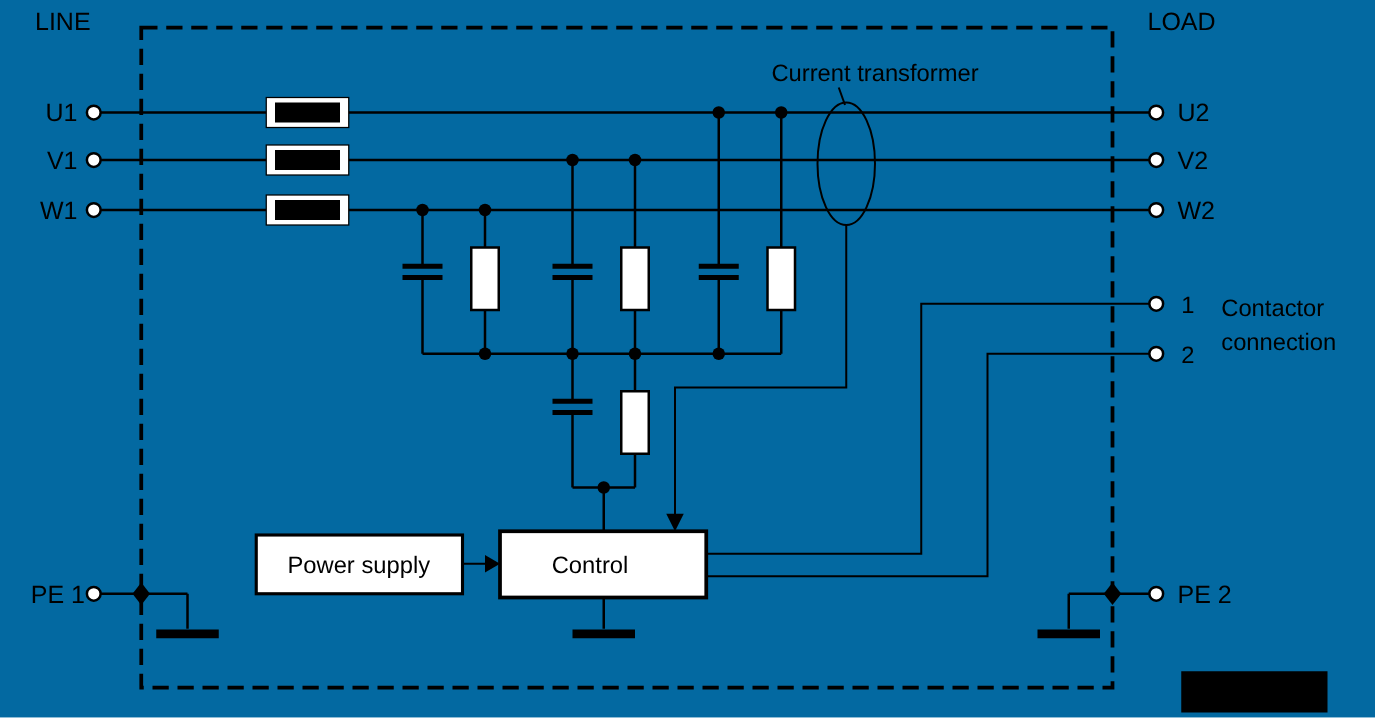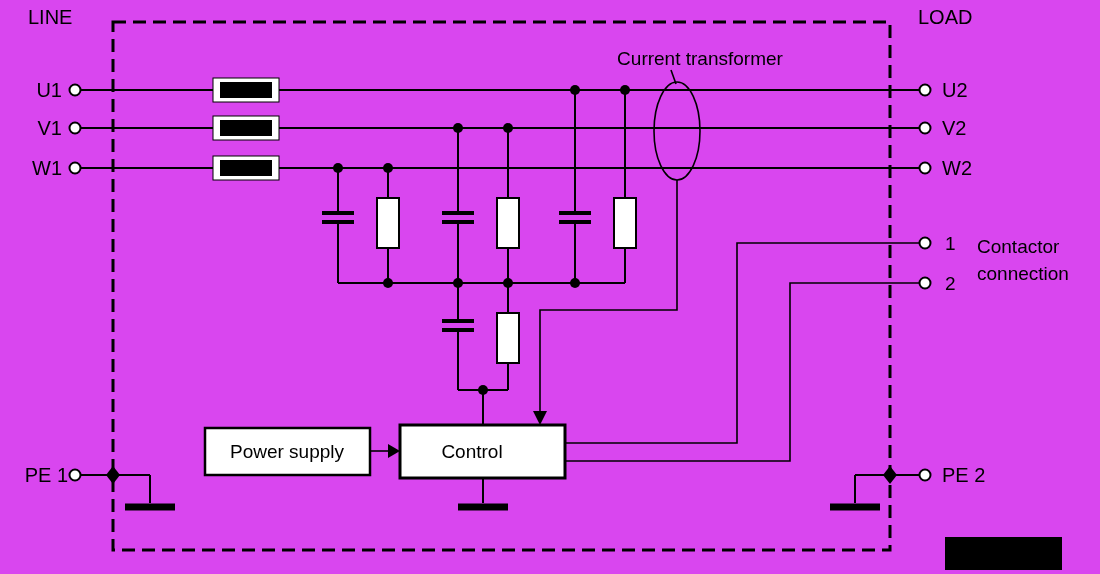--- a/index.html
+++ b/index.html
@@ -1,20 +1,20 @@
 <!DOCTYPE html>
 <html><head>
 <meta charset="utf-8">
 <style>
   html, body { margin: 0; padding: 0; background: #ffffff; }
   .stage {
     position: relative;
     width: 1100px;
     height: 574px;
-    background: #d946ef;
+    background: #0369a1;
     font-family: "Liberation Sans", sans-serif;
   }
   svg { display: block; }
   .lbl {
     font-family: "Liberation Sans", sans-serif;
     font-size: 20px;
     fill: #000000;
   }
   .lbl-small {
     font-family: "Liberation Sans", sans-serif;

